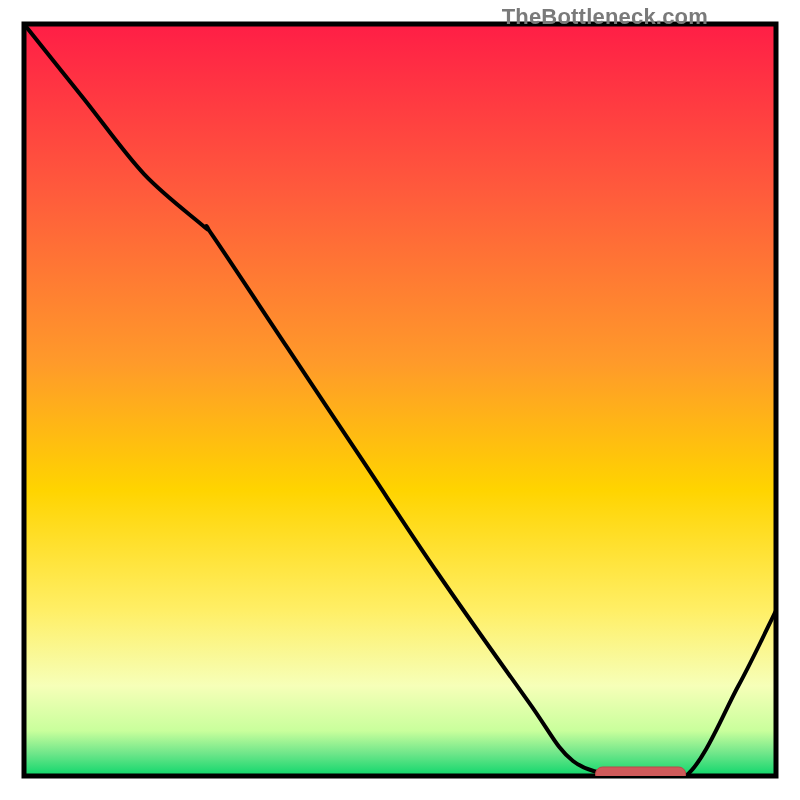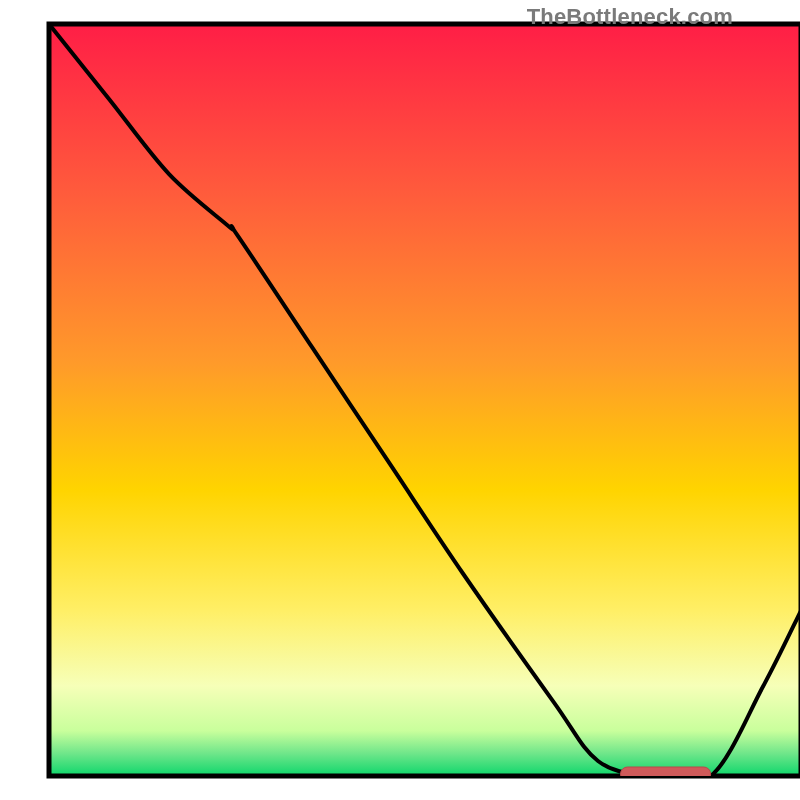--- a/index.html
+++ b/index.html
@@ -8,21 +8,20 @@
     width: 800px;
     height: 800px;
     overflow: hidden;
     font-family: Arial, Helvetica, sans-serif;
     background: #fff;
   }
   .stage {
     position: relative;
     width: 724px;
     height: 800px;
-    padding-left: 25px;
   }
   .watermark {
     position: absolute;
     top: 4px;
     right: 16px;
     font-size: 22px;
     font-weight: bold;
     color: #7a7a7a;
     letter-spacing: 0.2px;
     user-select: none;

